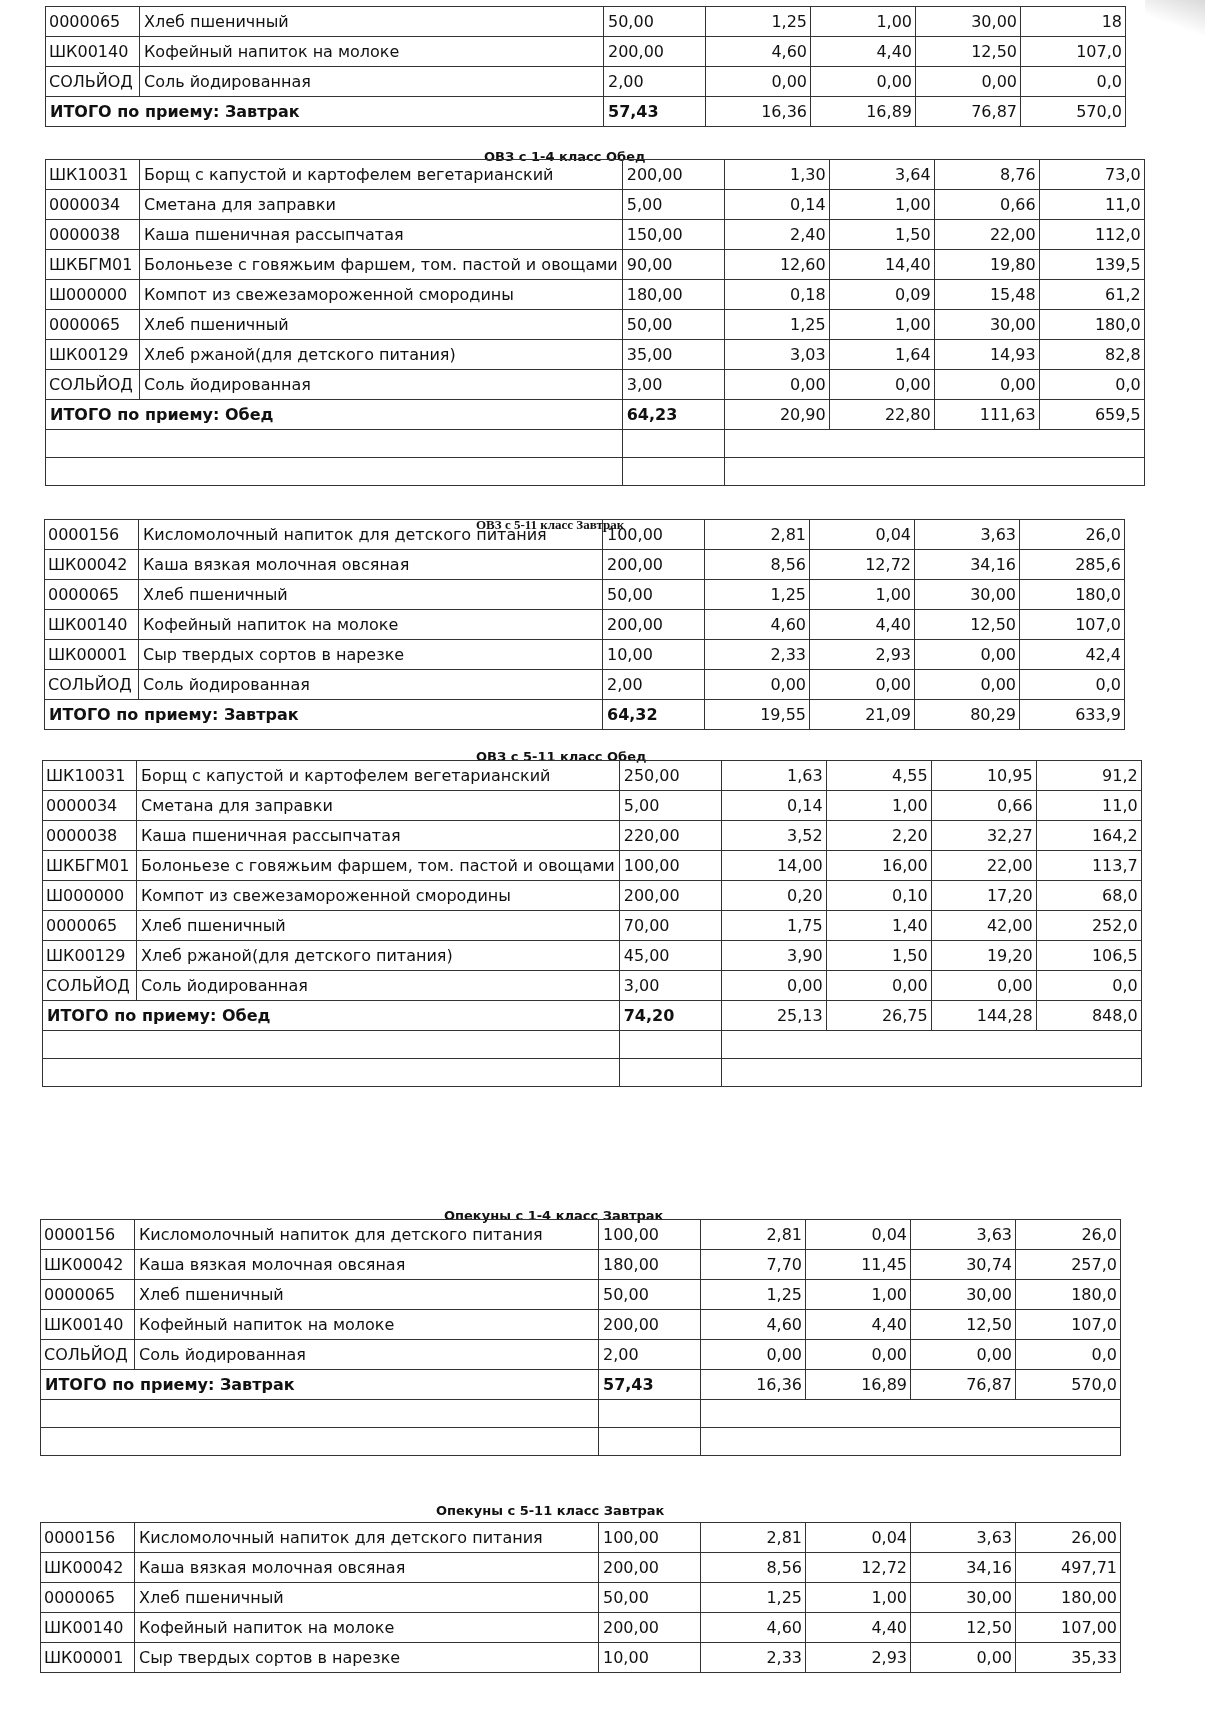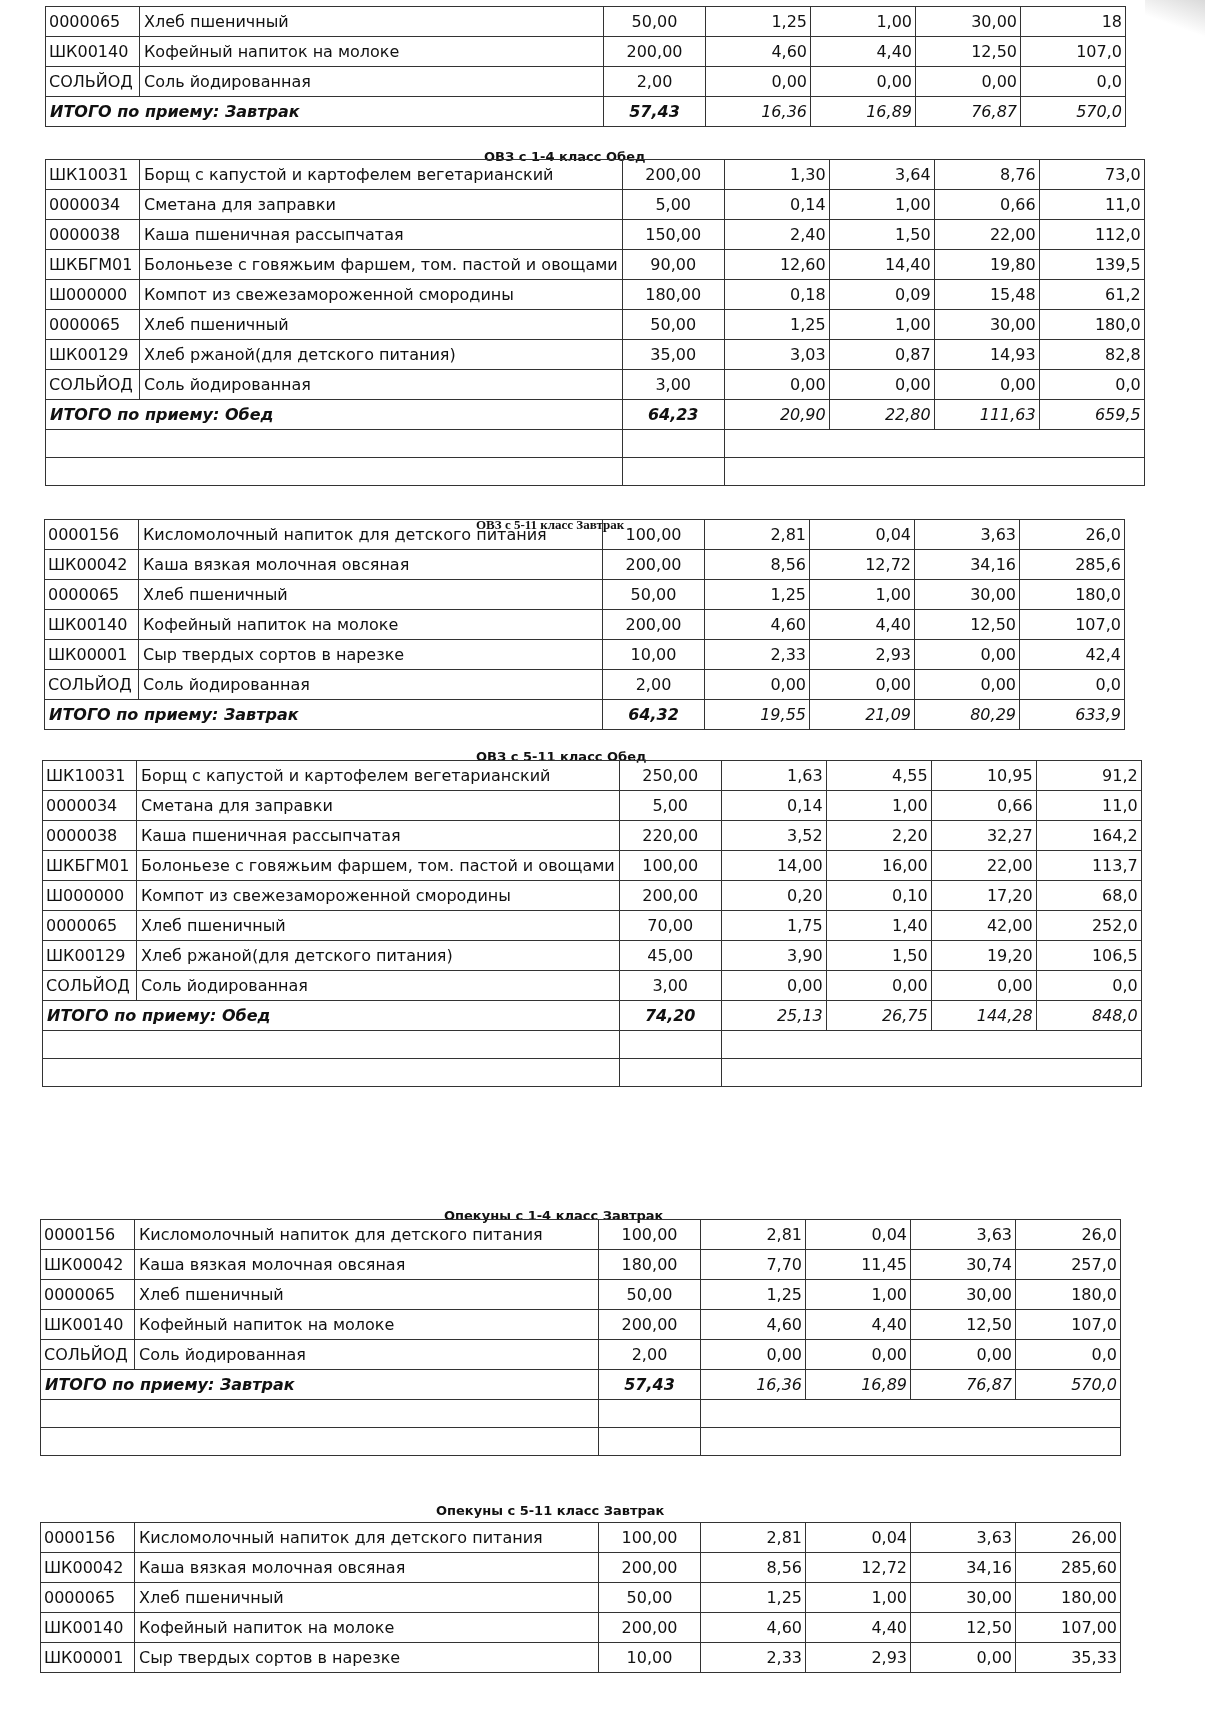--- a/index.html
+++ b/index.html
@@ -6,24 +6,24 @@
   body { width:1205px; height:1718px; overflow:hidden; position:relative;
          font-family:"DejaVu Sans", sans-serif; color:#111; }
   .page { position:absolute; left:0; top:0; width:1205px; height:1718px; overflow:hidden; }
   .section { position:absolute; left:0; width:1260px; }
   .sec-title { position:absolute; font-weight:bold; font-size:13px; white-space:nowrap; }
   table.menu { position:absolute; border-collapse:collapse; table-layout:fixed;padding-left:8px; }
   table.menu td { border:1.3px solid #333; font-size:16px; padding:0 4px; height:29px;
                   white-space:nowrap; overflow:hidden; line-height:29px; }
   td.code { width:86px; padding-left:3px !important; }
   td.name { width:455px;margin-left:32px; }
-  td.weight { width:93px; text-align:center; }
+  td.weight { width:93px; text-align:left; }
   td.num { width:97px; text-align:right; padding-right:3px !important; }
   td.num.last { width:97px; }
-  tr.total td { font-weight:bold;font-style:italic; }
+  tr.total td { font-weight:bold; }
   tr.total td.num { font-weight:normal; }
   tr.total td.weight { font-weight:bold; }
   tr.empty td { height:27px; }
   .fold { position:absolute; right:0; top:0; width:60px; height:40px;
           background:linear-gradient(200deg, rgba(180,180,180,0.5), rgba(255,255,255,0) 60%); }
 </style>
 </head>
 <body>
 
 <div class="page">
@@ -127,21 +127,21 @@
         <td class="num">1,25</td>
         <td class="num">1,00</td>
         <td class="num">30,00</td>
         <td class="num last">180,0</td>
       </tr>
       <tr>
         <td class="code">ШК00129</td>
         <td class="name">Хлеб ржаной(для детского питания)</td>
         <td class="weight">35,00</td>
         <td class="num">3,03</td>
-        <td class="num">0,87</td>
+        <td class="num">1,64</td>
         <td class="num">14,93</td>
         <td class="num last">82,8</td>
       </tr>
       <tr>
         <td class="code">СОЛЬЙОД</td>
         <td class="name">Соль йодированная</td>
         <td class="weight">3,00</td>
         <td class="num">0,00</td>
         <td class="num">0,00</td>
         <td class="num">0,00</td>
@@ -421,21 +421,21 @@
         <td class="num">3,63</td>
         <td class="num last">26,00</td>
       </tr>
       <tr>
         <td class="code">ШК00042</td>
         <td class="name">Каша вязкая молочная овсяная</td>
         <td class="weight">200,00</td>
         <td class="num">8,56</td>
         <td class="num">12,72</td>
         <td class="num">34,16</td>
-        <td class="num last">285,60</td>
+        <td class="num last">497,71</td>
       </tr>
       <tr>
         <td class="code">0000065</td>
         <td class="name">Хлеб пшеничный</td>
         <td class="weight">50,00</td>
         <td class="num">1,25</td>
         <td class="num">1,00</td>
         <td class="num">30,00</td>
         <td class="num last">180,00</td>
       </tr>

